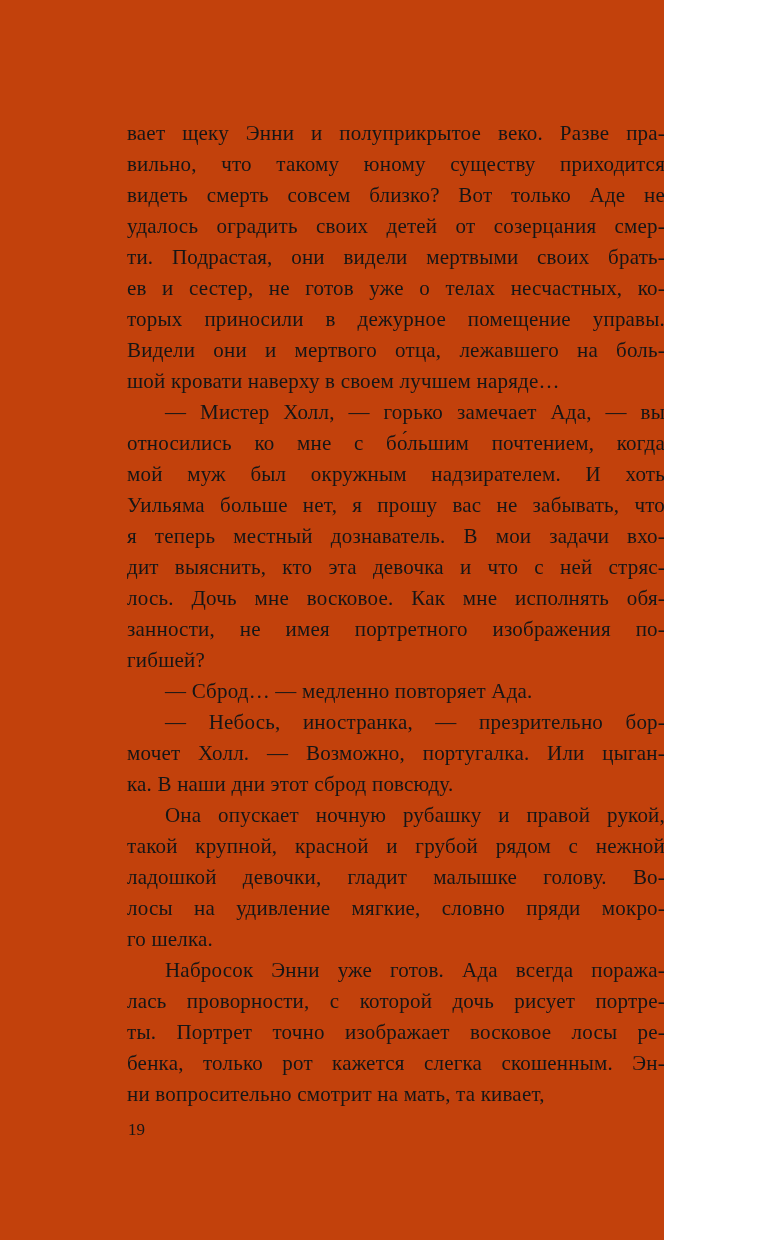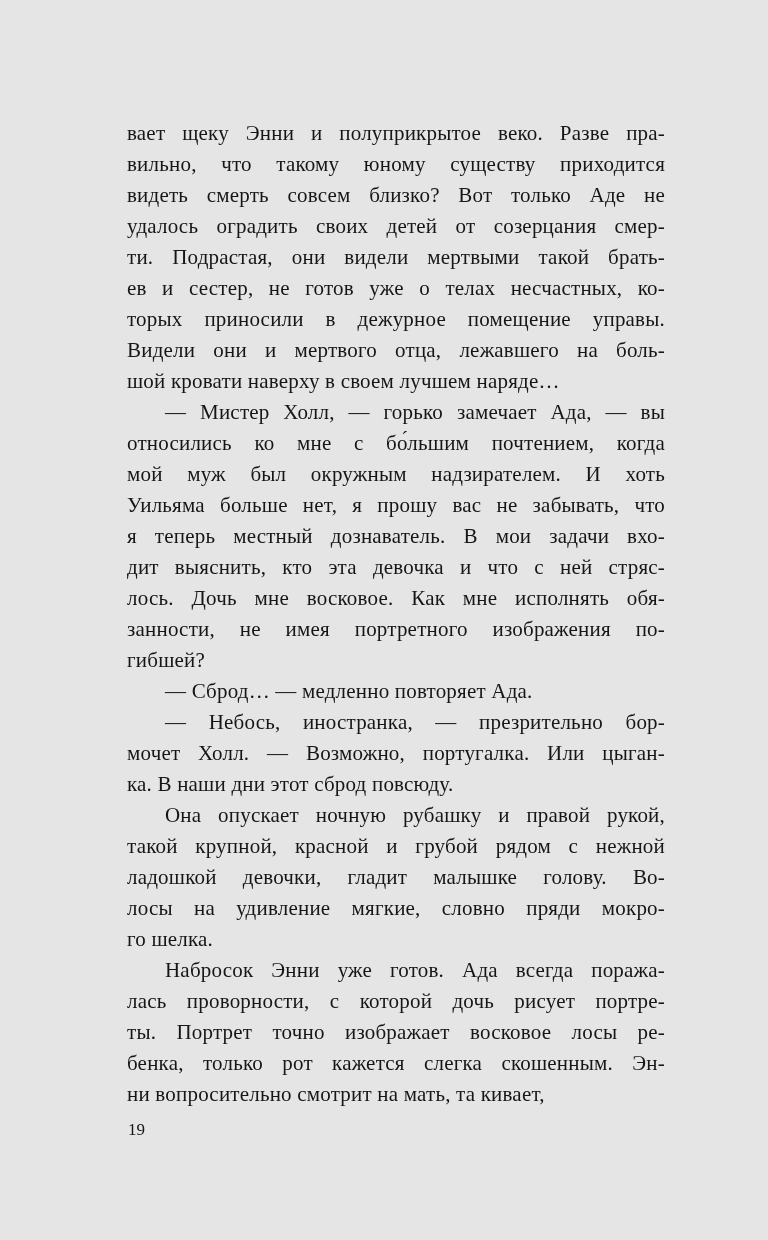--- a/index.html
+++ b/index.html
@@ -2,23 +2,23 @@
 <html lang="ru"><head>
 <meta charset="utf-8">
 <style>
   html, body {
     margin: 0;
     padding: 0;
     background: #ffffff;
   }
   .book-page {
     position: relative;
-    width: 768px;
+    width: 664px;
     height: 1240px;
-    background: #e5e5e5;
+    background: #c2410c;
     color: #161616;
     font-family: "Liberation Serif", "DejaVu Serif", serif;
     overflow: hidden;
   }
   .text-block {
     position: absolute;
     left: 127px;
     top: 118px;
     width: 538px;
     font-size: 21px;
@@ -53,21 +53,21 @@
 </head>
 <body>
 
 <div class="book-page">
   <div class="text-block">
       <div class="paragraph">
         <div class="line first">вает щеку Энни и полуприкрытое веко. Разве пра-</div>
         <div class="line">вильно, что такому юному существу приходится</div>
         <div class="line">видеть смерть совсем близко? Вот только Аде не</div>
         <div class="line">удалось оградить своих детей от созерцания смер-</div>
-        <div class="line">ти. Подрастая, они видели мертвыми такой брать-</div>
+        <div class="line">ти. Подрастая, они видели мертвыми своих брать-</div>
         <div class="line">ев и сестер, не готов уже о телах несчастных, ко-</div>
         <div class="line">торых приносили в дежурное помещение управы.</div>
         <div class="line">Видели они и мертвого отца, лежавшего на боль-</div>
         <div class="line last">шой кровати наверху в своем лучшем наряде…</div>
       </div>
       <div class="paragraph indent">
         <div class="line first">— Мистер Холл, — горько замечает Ада, — вы</div>
         <div class="line">относились ко мне с бо́льшим почтением, когда</div>
         <div class="line">мой муж был окружным надзирателем. И хоть</div>
         <div class="line">Уильяма больше нет, я прошу вас не забывать, что</div>

